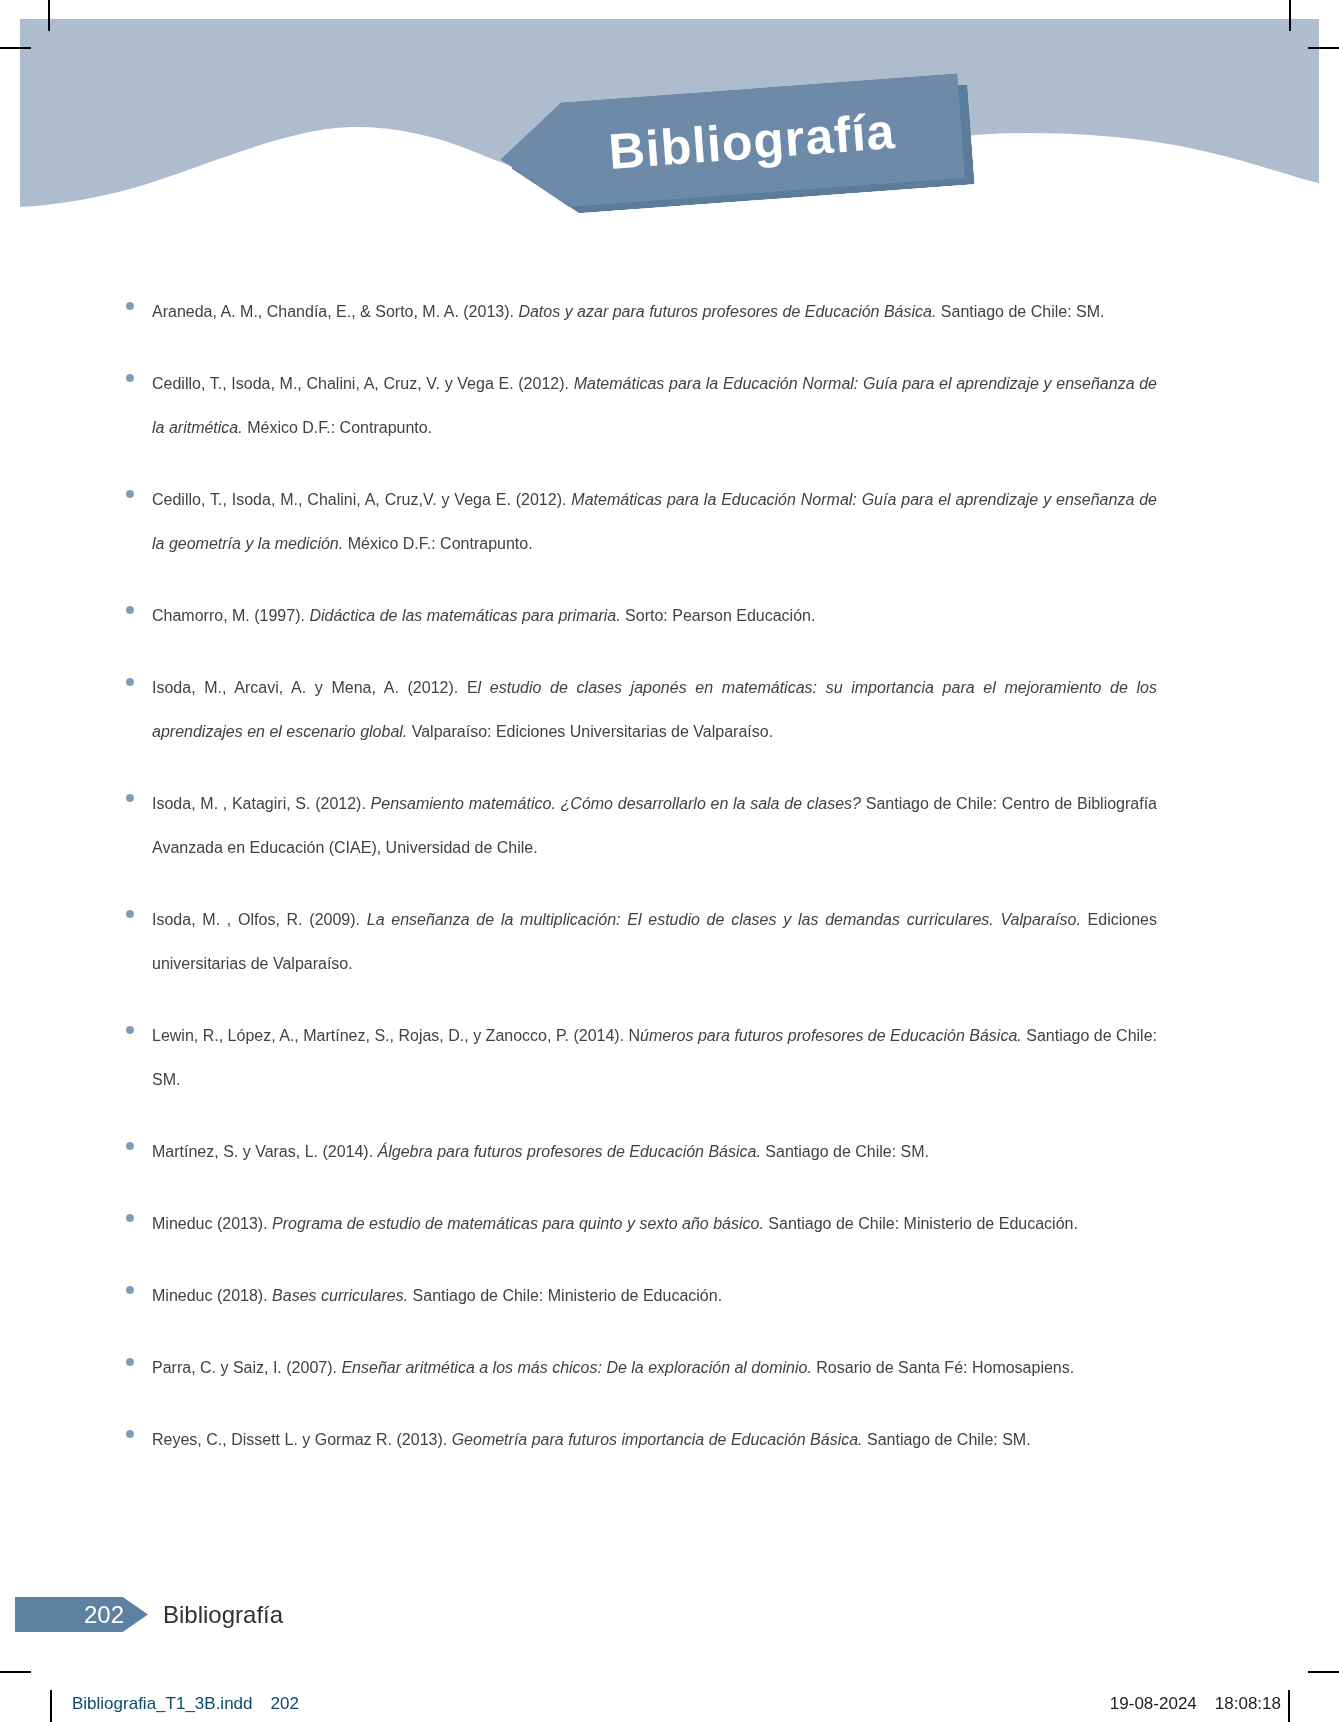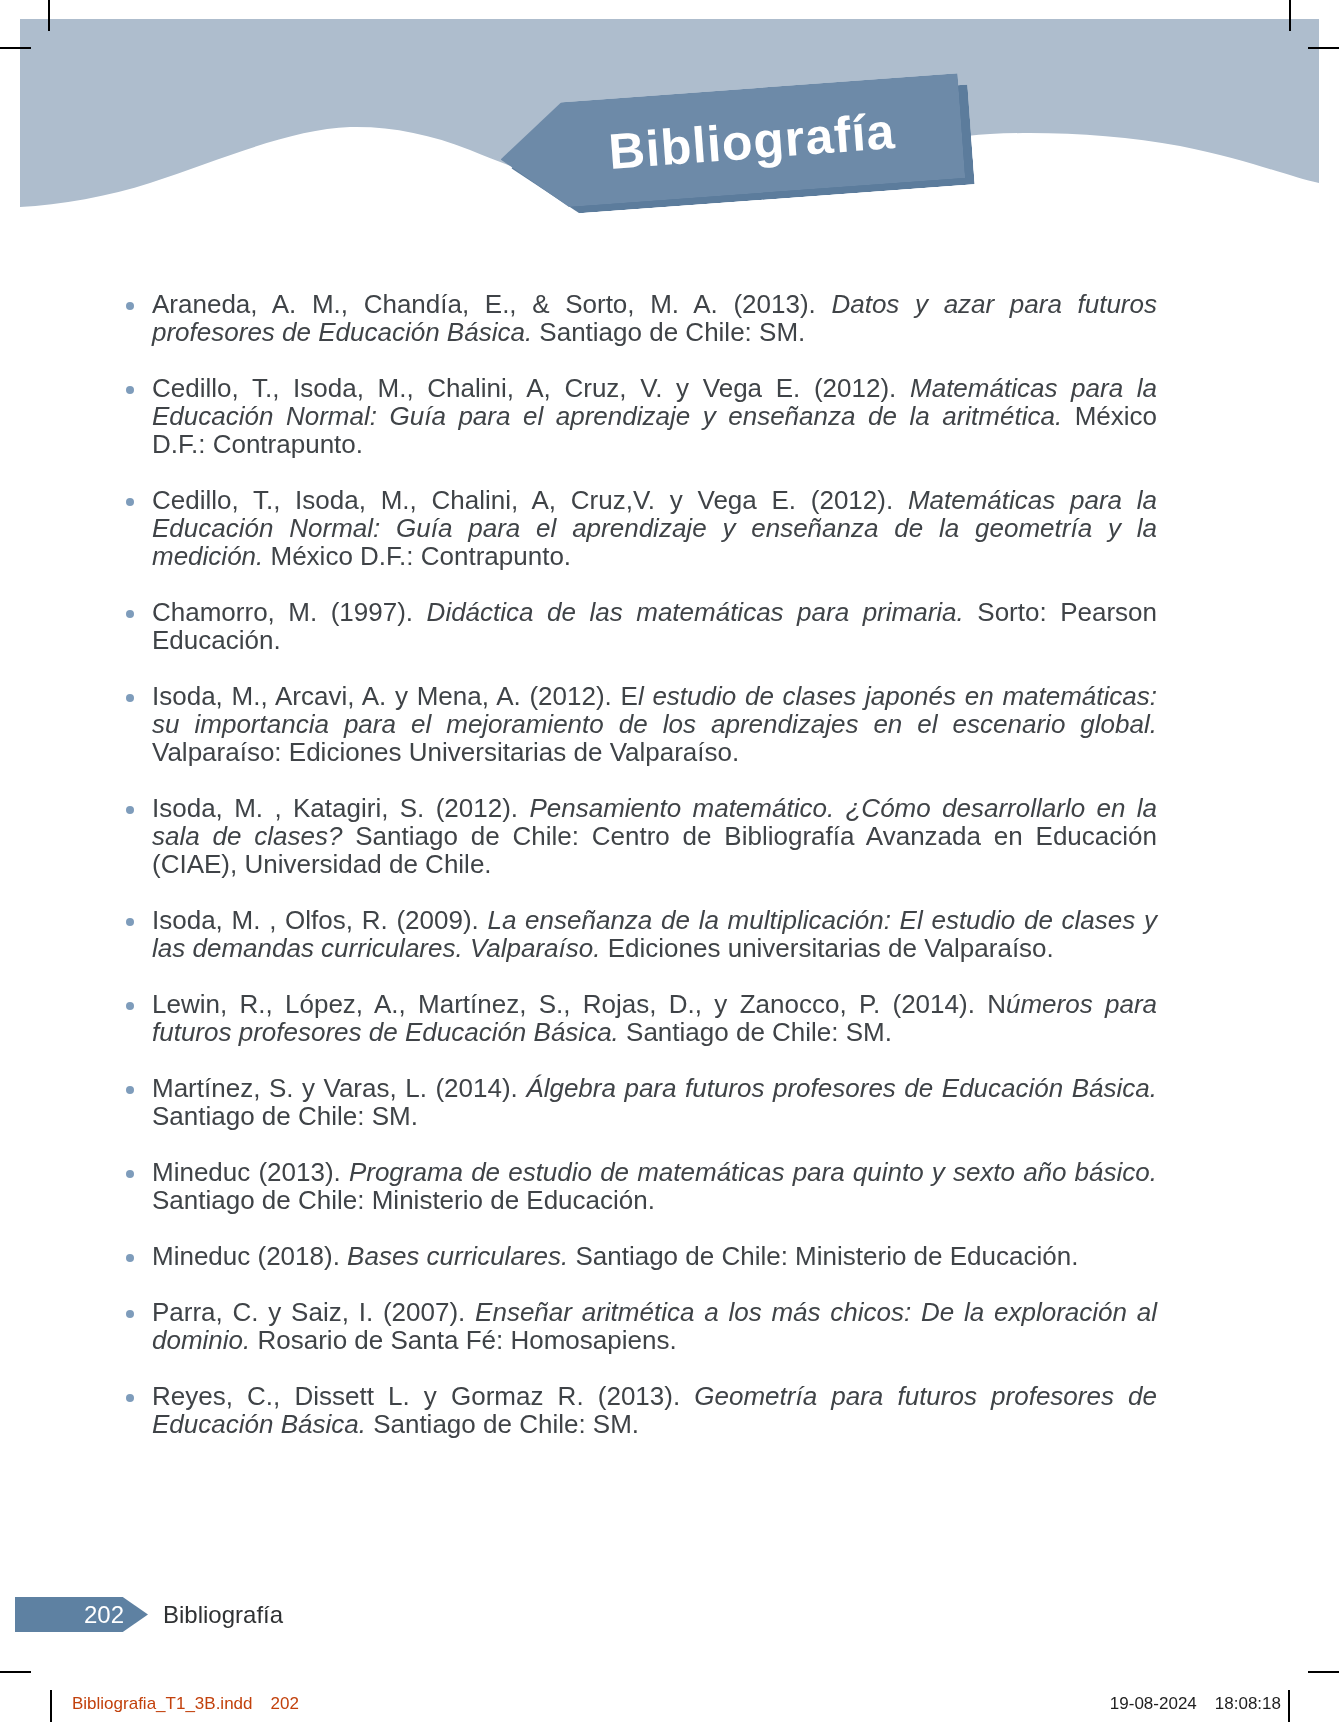--- a/index.html
+++ b/index.html
@@ -51,21 +51,21 @@
   .tag-face .tag-text{
     color:#ffffff;font-weight:bold;font-size:50px;letter-spacing:1px;
   }
   
   .bib-list{
     position:absolute;left:152px;top:290px;width:1005px;
     list-style:none;
   }
   .bib-list li{
     position:relative;
-    font-size:26px;line-height:28px;
+    font-size:16px;line-height:44px;
     color:var(--body-text);
     text-align:justify;
     margin-bottom:28px;
   }
   .bib-list li .bullet{
     position:absolute;left:-26px;top:12px;width:8px;height:8px;
     border-radius:50%;background:var(--bullet);
   }
   .bib-list em{font-style:italic;}
   
@@ -78,21 +78,21 @@
   }
   .footer-badge .page-number{color:#ffffff;font-size:24px;}
   .footer-section{
     position:absolute;left:163px;top:1597px;height:35px;
     display:flex;align-items:center;
     font-size:24px;color:#2F3133;
   }
   
   .print-left{
     position:absolute;left:72px;top:1694px;
-    font-size:17px;color:#c2410c;display:flex;gap:18px;
+    font-size:17px;color:#0c4a6e;display:flex;gap:18px;
   }
   .print-right{
     position:absolute;right:58px;top:1694px;
     font-size:17px;color:#1E1E1E;display:flex;gap:18px;
   }
 </style>
 </head>
 <body>
 
 <svg class="header-wave" width="1339" height="230" viewBox="0 0 1339 230" aria-hidden="true">
@@ -120,21 +120,21 @@
     <li><span class="bullet"></span><span><span>Cedillo, T., Isoda, M., Chalini, A, Cruz,V. y Vega E. (2012). </span><em>Matemáticas para la Educación Normal: Guía para el aprendizaje y enseñanza de la geometría y la medición.</em><span> México D.F.: Contrapunto.</span></span></li>
     <li><span class="bullet"></span><span><span>Chamorro, M. (1997). </span><em>Didáctica de las matemáticas para primaria.</em><span> Sorto: Pearson Educación.</span></span></li>
     <li><span class="bullet"></span><span><span>Isoda, M., Arcavi, A. y Mena, A. (2012). E</span><em>l estudio de clases japonés en matemáticas: su importancia para el mejoramiento de los aprendizajes en el escenario global.</em><span> Valparaíso: Ediciones Universitarias de Valparaíso.</span></span></li>
     <li><span class="bullet"></span><span><span>Isoda, M. , Katagiri, S. (2012). </span><em>Pensamiento matemático. ¿Cómo desarrollarlo en la sala de clases?</em><span> Santiago de Chile: Centro de Bibliografía Avanzada en Educación (CIAE), Universidad de Chile.</span></span></li>
     <li><span class="bullet"></span><span><span>Isoda, M. , Olfos, R. (2009). </span><em>La enseñanza de la multiplicación: El estudio de clases y las demandas curriculares. Valparaíso.</em><span> Ediciones universitarias de Valparaíso.</span></span></li>
     <li><span class="bullet"></span><span><span>Lewin, R., López, A., Martínez, S., Rojas, D., y Zanocco, P. (2014). N</span><em>úmeros para futuros profesores de Educación Básica.</em><span> Santiago de Chile: SM.</span></span></li>
     <li><span class="bullet"></span><span><span>Martínez, S. y Varas, L. (2014). </span><em>Álgebra para futuros profesores de Educación Básica.</em><span> Santiago de Chile: SM.</span></span></li>
     <li><span class="bullet"></span><span><span>Mineduc (2013). </span><em>Programa de estudio de matemáticas para quinto y sexto año básico.</em><span> Santiago de Chile: Ministerio de Educación.</span></span></li>
     <li><span class="bullet"></span><span><span>Mineduc (2018). </span><em>Bases curriculares.</em><span> Santiago de Chile: Ministerio de Educación.</span></span></li>
     <li><span class="bullet"></span><span><span>Parra, C. y Saiz, I. (2007). </span><em>Enseñar aritmética a los más chicos: De la exploración al dominio.</em><span> Rosario de Santa Fé: Homosapiens.</span></span></li>
-    <li><span class="bullet"></span><span><span>Reyes, C., Dissett L. y Gormaz R. (2013). </span><em>Geometría para futuros profesores de Educación Básica.</em><span> Santiago de Chile: SM.</span></span></li>
+    <li><span class="bullet"></span><span><span>Reyes, C., Dissett L. y Gormaz R. (2013). </span><em>Geometría para futuros importancia de Educación Básica.</em><span> Santiago de Chile: SM.</span></span></li>
   </ul>
 
 <div class="footer-badge">
   <span class="page-number">202</span>
 </div>
 <div class="footer-section">Bibliografía</div>
 
 <div class="print-left">
   <span>Bibliografia_T1_3B.indd</span>
   <span>202</span>

